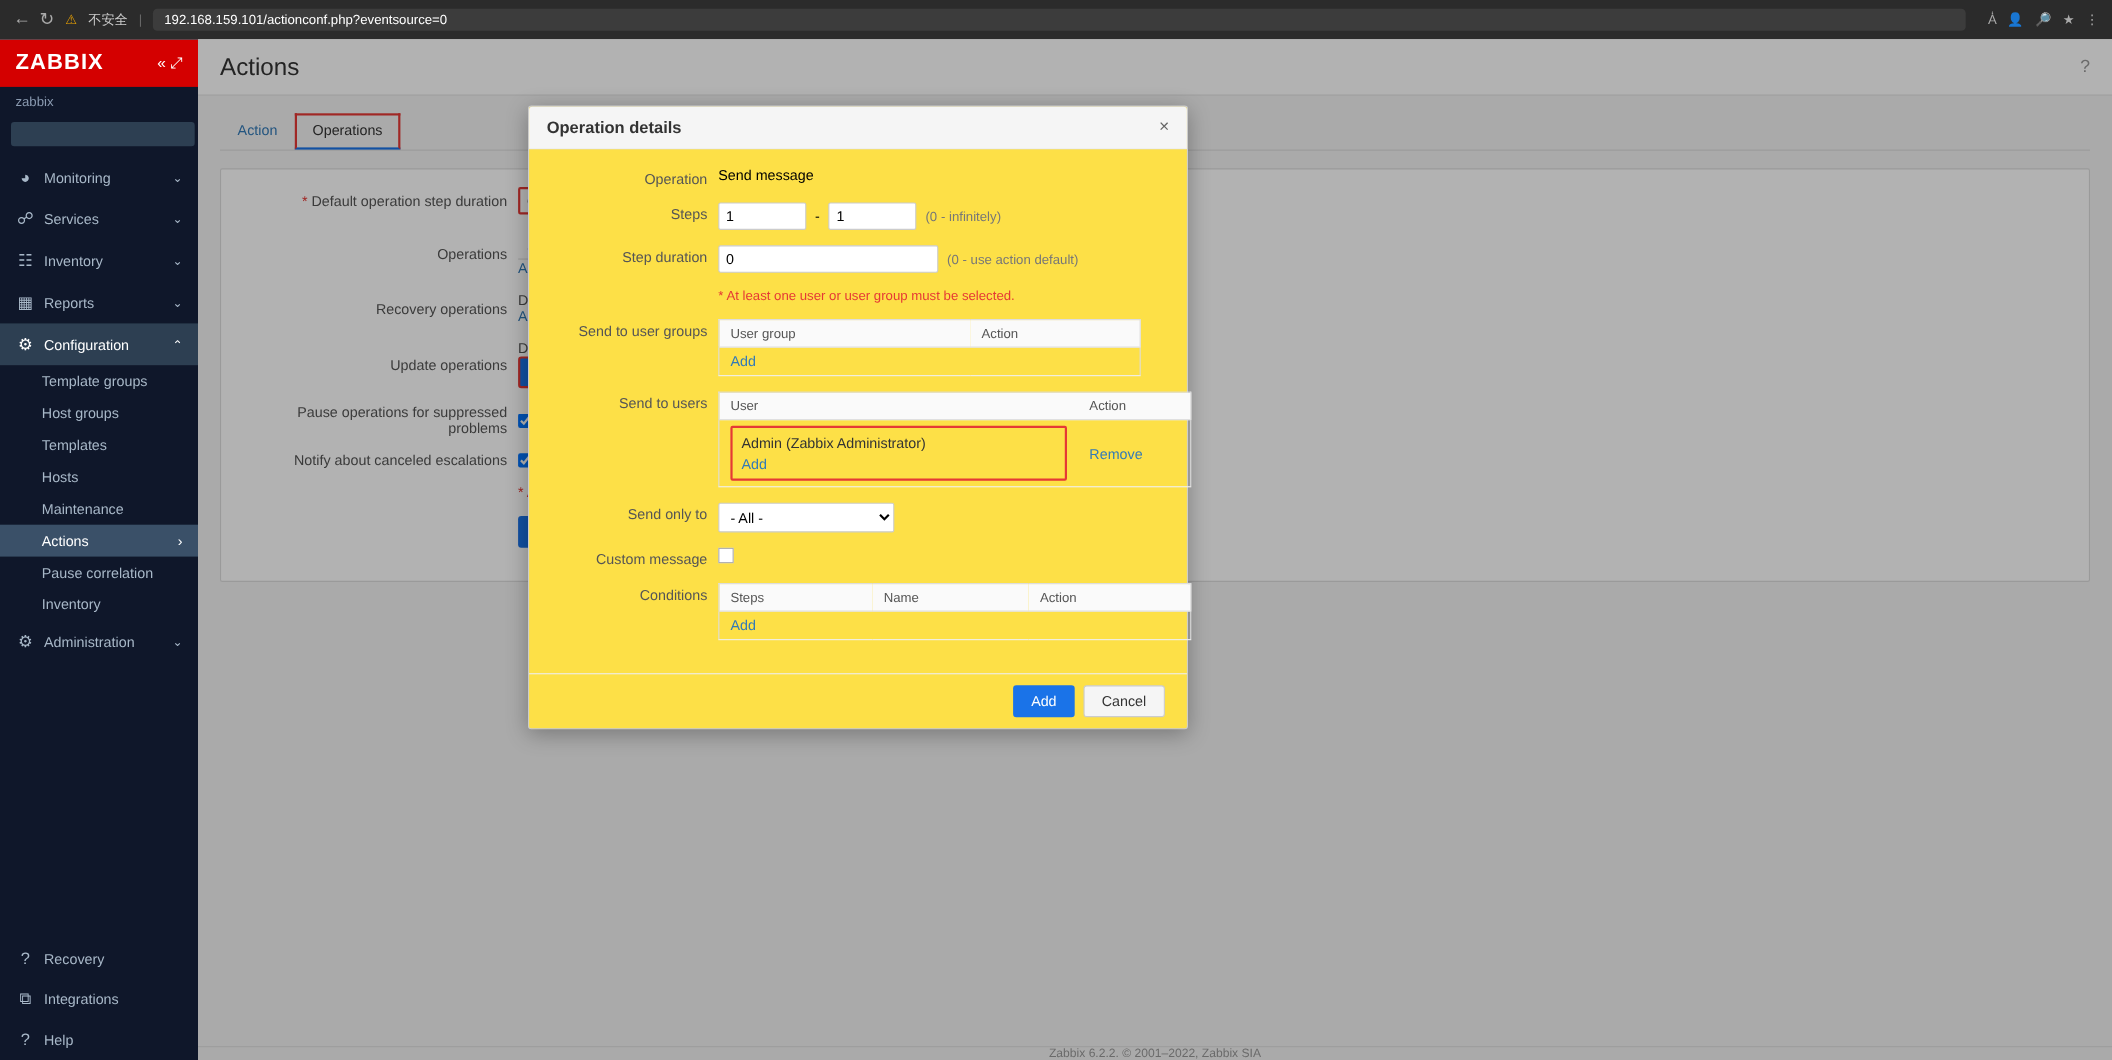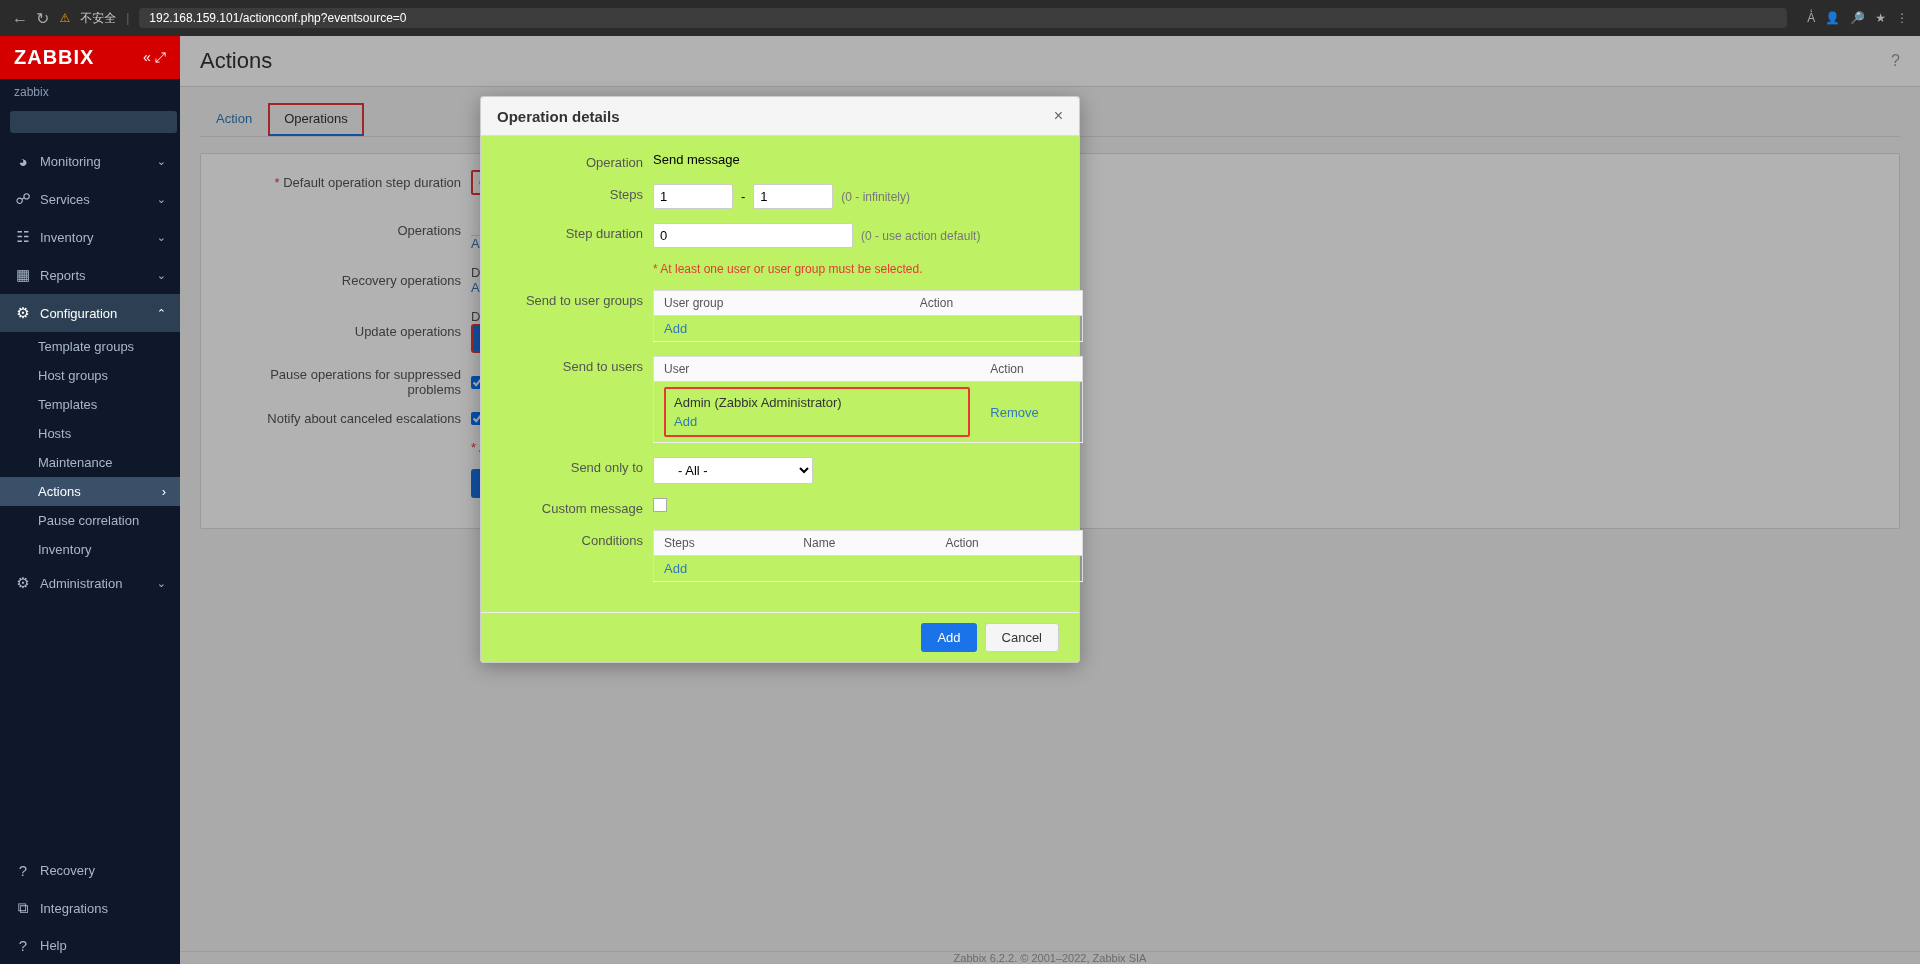--- a/index.html
+++ b/index.html
@@ -232,21 +232,21 @@
       background: rgba(0,0,0,0.3);
       z-index: 100;
     }
 
     
     .modal {
       position: absolute;
       top: 60px;
       left: 300px;
       width: 600px;
-      background: #bef264;
+      background: #fde047;
       border: 1px solid #ccc;
       border-radius: 3px;
       z-index: 200;
       box-shadow: 0 4px 20px rgba(0,0,0,0.3);
     }
     .modal-header {
       background: #f5f5f5;
       padding: 10px 16px;
       border-bottom: 1px solid #ddd;
       display: flex;
@@ -315,21 +315,21 @@
     .users-box {
       border: 2px solid #e53935;
       border-radius: 2px;
       padding: 6px 8px;
       min-width: 200px;
     }
     .users-box .user-entry { font-size: 13px; color: #333; margin-bottom: 4px; }
 
     .send-only-select {
       border: 1px solid #ccc;
-      padding: 4px 20px;
+      padding: 4px 6px;
       border-radius: 2px;
       font-size: 13px;
       width: 160px;
       outline: none;
       background: #fff;
     }
     .custom-checkbox {
       width: 14px;
       height: 14px;
       border: 1px solid #aaa;
@@ -584,21 +584,21 @@
         <div class="modal-row">
           <div class="modal-label"></div>
           <div class="modal-value">
             <span class="modal-warning">* At least one user or user group must be selected.</span>
           </div>
         </div>
 
         <div class="modal-row">
           <div class="modal-label">Send to user groups</div>
           <div class="modal-value" style="flex-direction:column; align-items:flex-start;">
-            <table class="modal-table" style="width:430px;">
+            <table class="modal-table" style="width:384px;">
               <thead>
                 <tr>
                   <th>User group</th>
                   <th>Action</th>
                 </tr>
               </thead>
               <tbody>
                 <tr>
                   <td colspan="2">
                     <a class="add-link">Add</a>

